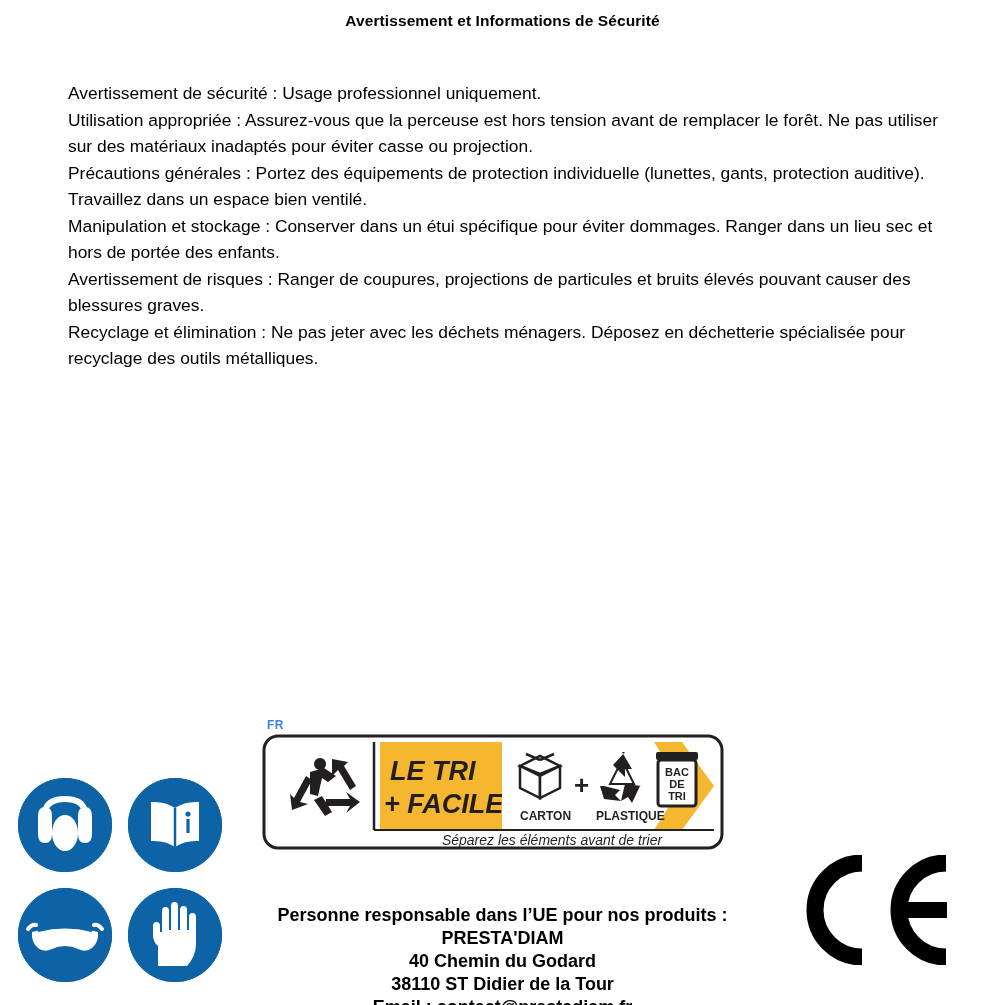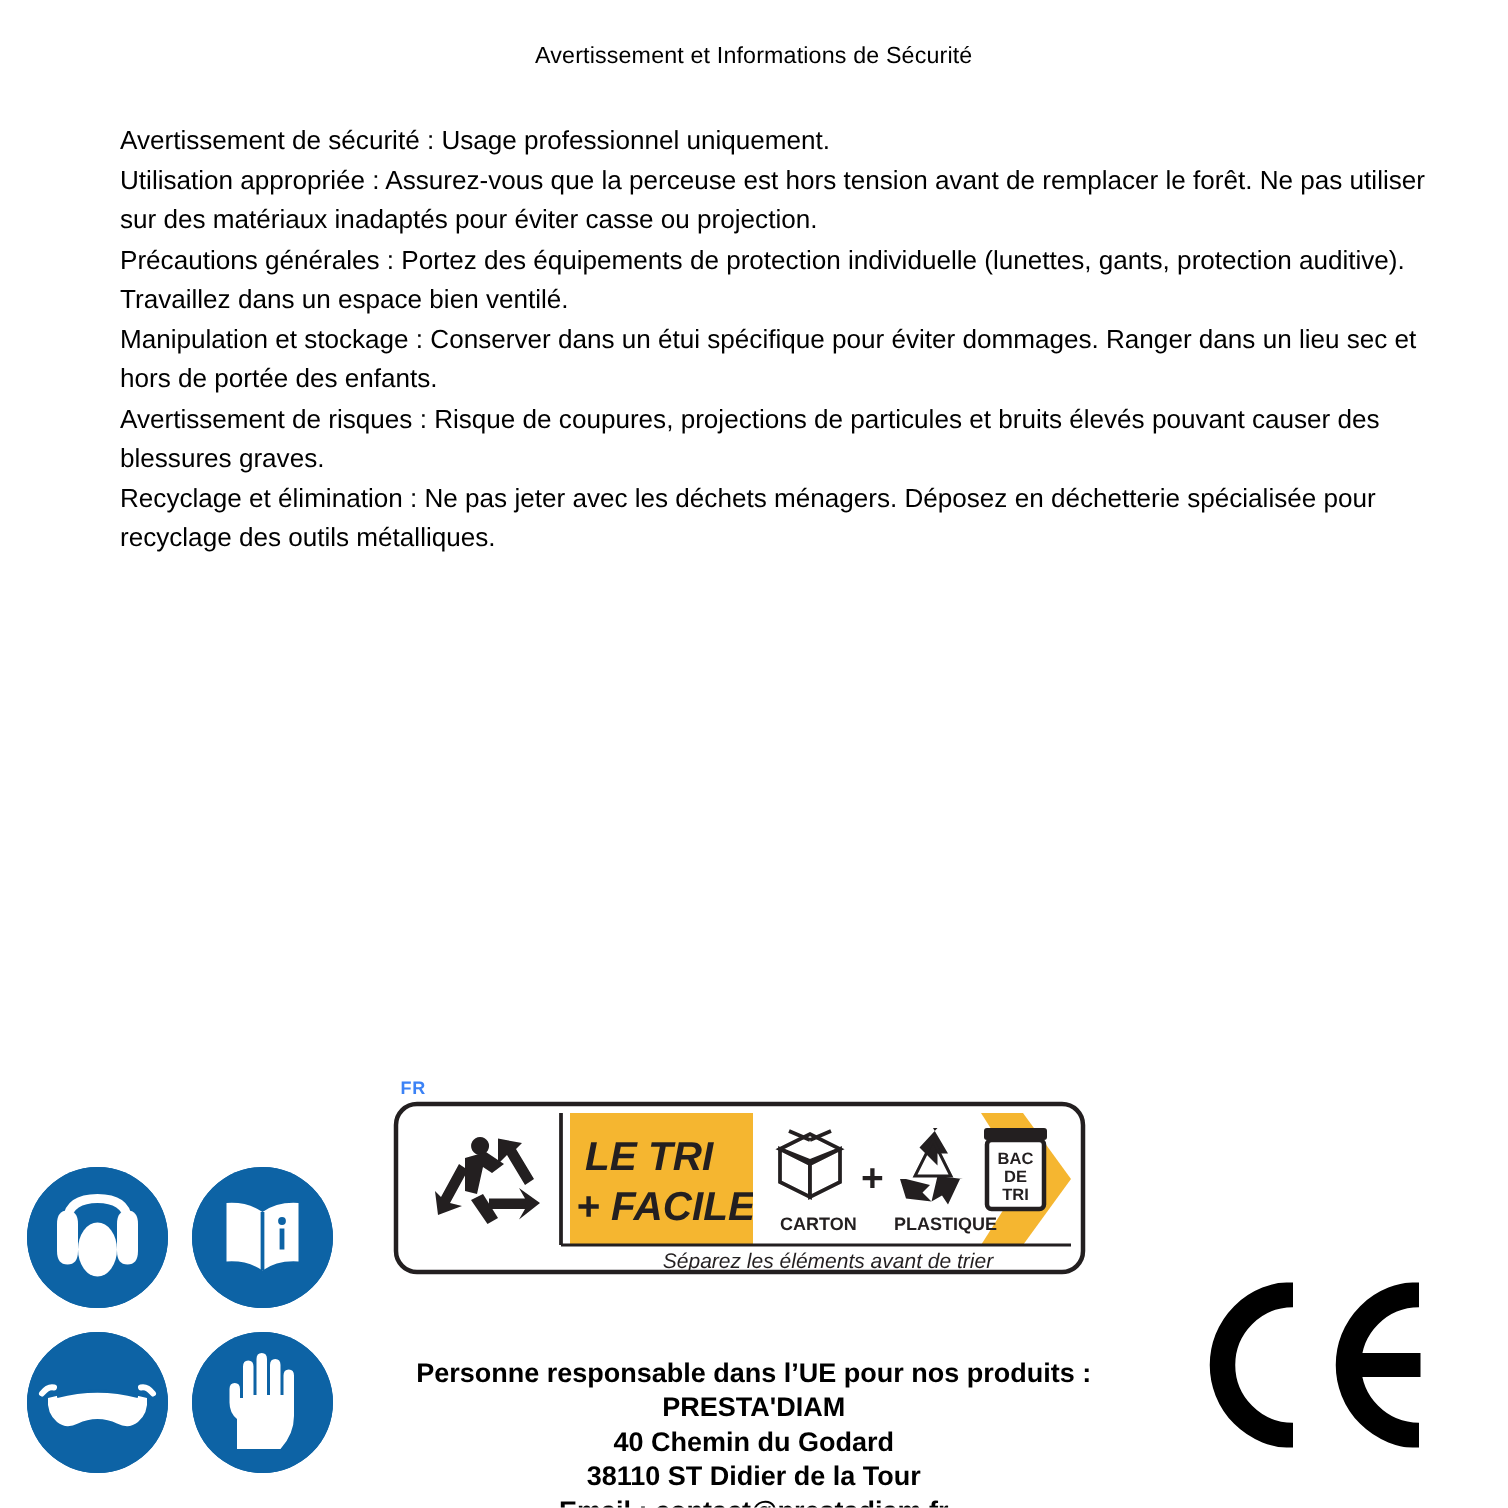--- a/index.html
+++ b/index.html
@@ -13,29 +13,29 @@
     font-family: "Liberation Sans", sans-serif;
     color: #000000;
     position: relative;
     overflow: hidden;
   }
 
   
   .doc-title {
     text-align: center;
     font-size: 15.5px;
-    font-weight: normal;
-    margin-top: 29px;
+    font-weight: bold;
+    margin-top: 12px;
     letter-spacing: 0.1px;
   }
 
   
   .body-block {
     position: absolute;
-    left: 80px;
+    left: 68px;
     top: 80px;
     width: 890px;
     font-size: 17.4px;
     line-height: 26.5px;
   }
   .body-block p {
     margin: 0;
   }
 
   
@@ -102,21 +102,21 @@
 </head>
 <body>
 
 <div class="doc-title">Avertissement et Informations de Sécurité</div>
 
 <div class="body-block">
   <p>Avertissement de sécurité : Usage professionnel uniquement.</p>
   <p>Utilisation appropriée : Assurez-vous que la perceuse est hors tension avant de remplacer le forêt. Ne pas utiliser sur des matériaux inadaptés pour éviter casse ou projection.</p>
   <p>Précautions générales : Portez des équipements de protection individuelle (lunettes, gants, protection auditive). Travaillez dans un espace bien ventilé.</p>
   <p>Manipulation et stockage : Conserver dans un étui spécifique pour éviter dommages. Ranger dans un lieu sec et hors de portée des enfants.</p>
-  <p>Avertissement de risques : Risque de coupures, projections de particules et bruits élevés pouvant causer des blessures graves.</p>
+  <p>Avertissement de risques : Ranger de coupures, projections de particules et bruits élevés pouvant causer des blessures graves.</p>
   <p>Recyclage et élimination : Ne pas jeter avec les déchets ménagers. Déposez en déchetterie spécialisée pour recyclage des outils métalliques.</p>
 </div>
 
 <div class="pictos">
 
   <div class="picto p1">
     <svg width="94" height="94" viewBox="0 0 94 94" aria-hidden="true">
       <circle cx="47" cy="47" r="47" fill="#0d63a5"></circle>
       <path d="M20 38 q0 -9 7 -9 q7 0 7 9 v18 q0 9 -7 9 q-7 0 -7 -9 z" fill="#ffffff"></path>
       <path d="M74 38 q0 -9 -7 -9 q-7 0 -7 9 v18 q0 9 7 9 q7 0 7 -9 z" fill="#ffffff"></path>

